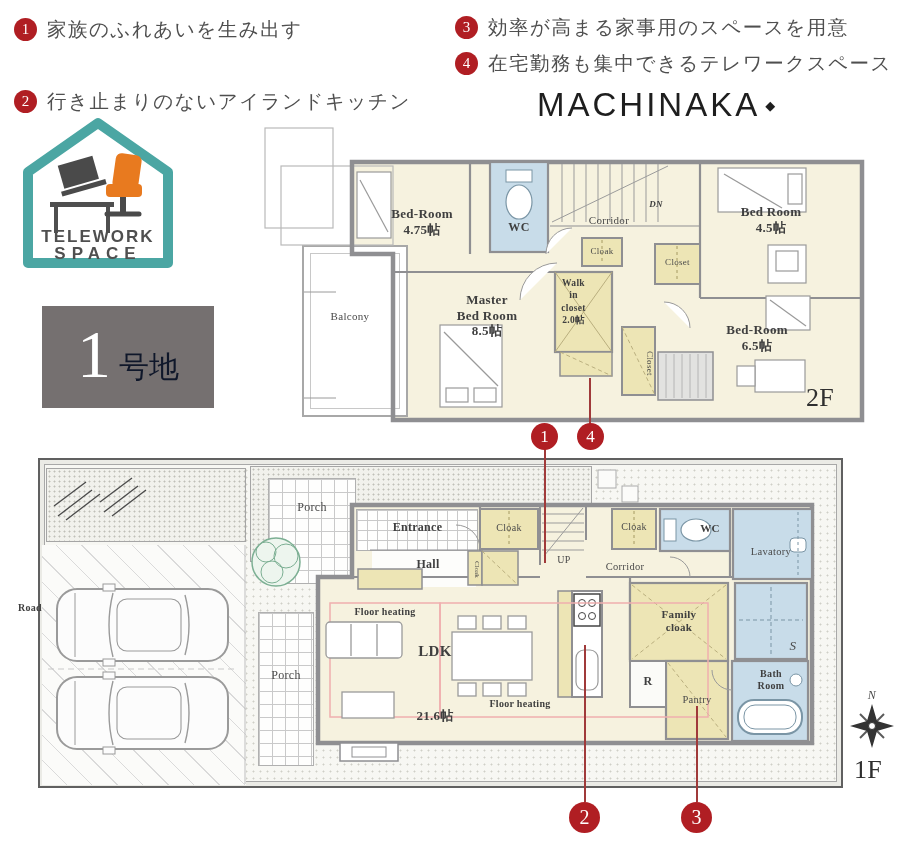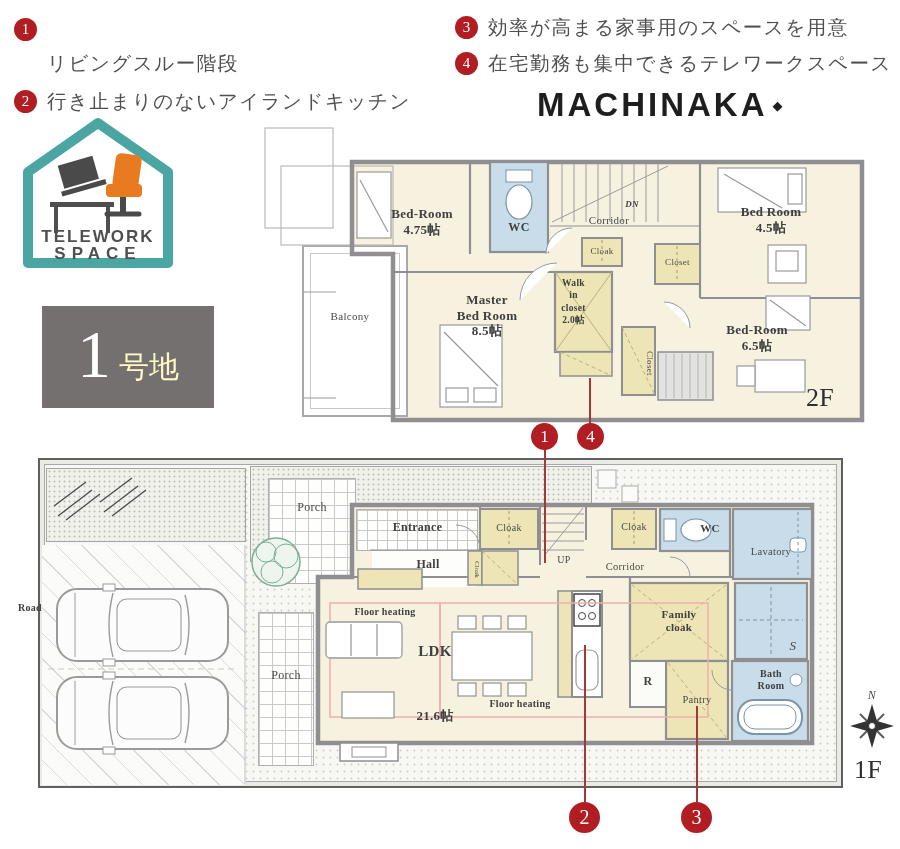--- a/index.html
+++ b/index.html
@@ -33,37 +33,37 @@
   .logo{position:absolute;display:flex;align-items:baseline;z-index:5;color:#1E1E1E;
         font-family:"Liberation Sans",sans-serif;}
 </style>
 </head>
 <body>
 
 <div id="stage">
 
   <div class="feature" style="left:14px;top:16px;">
     <div class="fnum">1</div>
-  </div>
-  <div class="ftext lbl" style="left:47px;top:52px;width:340px;text-align:left;">リビングスルー階段</div>
+    <div class="ftext">家族のふれあいを生み出す</div>
+  </div>
   <div class="feature" style="left:14px;top:88px;">
     <div class="fnum">2</div>
     <div class="ftext">行き止まりのないアイランドキッチン</div>
   </div>
   <div class="feature" style="left:455px;top:14px;">
     <div class="fnum">3</div>
     <div class="ftext">効率が高まる家事用のスペースを用意</div>
   </div>
   <div class="feature" style="left:455px;top:50px;">
     <div class="fnum">4</div>
     <div class="ftext">在宅勤務も集中できるテレワークスペース</div>
   </div>
 
   <div class="logo" style="left:537px;top:86px;">
-    <span style="font-size:33px;letter-spacing:3px;font-weight:bold;">MACHINAKA</span>
+    <span style="font-size:33px;letter-spacing:3px;">MACHINAKA</span>
     <span style="font-size:13px;margin:0 5px;align-self:center;">◆</span>
   </div>
 
   <svg width="156" height="156" style="left:20px;top:116px;z-index:5;" viewBox="0 0 156 156">
     <polygon points="78,7 148,56 148,147 8,147 8,56" fill="#FFFFFF" stroke="#4BA6A3" stroke-width="10" stroke-linejoin="round"></polygon>
     <g>
       <g transform="rotate(-16 60 62)">
         <rect x="42" y="44" width="36" height="24" fill="#4A4A4A"></rect>
         <rect x="38" y="70" width="46" height="5" fill="#4A4A4A"></rect>
       </g>
@@ -77,21 +77,21 @@
       <rect x="100" y="81" width="6" height="15" fill="#4A4A4A"></rect>
       <line x1="87" y1="98" x2="119" y2="98" stroke="#4A4A4A" stroke-width="5" stroke-linecap="round"></line>
     </g>
     <text x="78" y="126" text-anchor="middle" font-family="Liberation Sans,sans-serif" font-size="17" font-weight="bold" letter-spacing="2" fill="#4F4F4F">TELEWORK</text>
     <text x="78" y="143" text-anchor="middle" font-family="Liberation Sans,sans-serif" font-size="17" font-weight="bold" letter-spacing="6" fill="#4F4F4F">SPACE</text>
   </svg>
 
   <div class="fill" style="left:42px;top:306px;width:172px;height:102px;background:#757070;z-index:5;
        display:flex;align-items:baseline;justify-content:center;gap:8px;">
     <span style="color:#fff;font-size:68px;line-height:96px;">1</span>
-    <span style="color:#fef9c3;font-size:30px;">号地</span>
+    <span style="color:#0f172a;font-size:30px;">号地</span>
   </div>
 
   <div>
     <div class="fill cream" style="left:352px;top:162px;width:510px;height:92px;"></div>
     <div class="fill cream" style="left:393px;top:254px;width:469px;height:166px;"></div>
     <div class="fill" style="left:302px;top:245px;width:106px;height:172px;background:#fff;border:2px solid #A8A8A8;">
       <div style="position:absolute;left:6px;top:6px;right:6px;bottom:6px;border:1px solid #C8C8C8;"></div>
     </div>
   </div>
 
@@ -308,21 +308,21 @@
       <circle cx="872" cy="726" r="3.5" fill="#FFFFFF" stroke="#333" stroke-width="1"></circle>
     </g>
   </svg>
 
   <div class="lbl bold" style="left:364px;top:206px;width:116px;font-size:13px;">
     <span style="display:block">Bed-Room</span>
     <span style="display:block">4.75帖</span>
   </div>
   <div class="lbl bold" style="left:490px;top:220px;width:58px;font-size:12px;">WC</div>
   <div class="lbl" style="left:570px;top:214px;width:78px;font-size:11px;">Corridor</div>
-  <div class="lbl bold" style="left:618px;top:199px;width:28px;font-size:9px;font-style:italic;">DN</div>
+  <div class="lbl bold" style="left:642px;top:199px;width:28px;font-size:9px;font-style:italic;">DN</div>
   <div class="lbl bold" style="left:712px;top:204px;width:118px;font-size:13px;">
     <span style="display:block">Bed Room</span>
     <span style="display:block">4.5帖</span>
   </div>
   <div class="lbl" style="left:581px;top:246px;width:42px;font-size:9px;">Cloak</div>
   <div class="lbl" style="left:654px;top:257px;width:47px;font-size:9px;">Closet</div>
   <div class="lbl bold" style="left:555px;top:277px;width:37px;font-size:9.5px;line-height:1.3;">
     <span style="display:block">Walk</span>
     <span style="display:block">in</span>
     <span style="display:block">closet</span>

